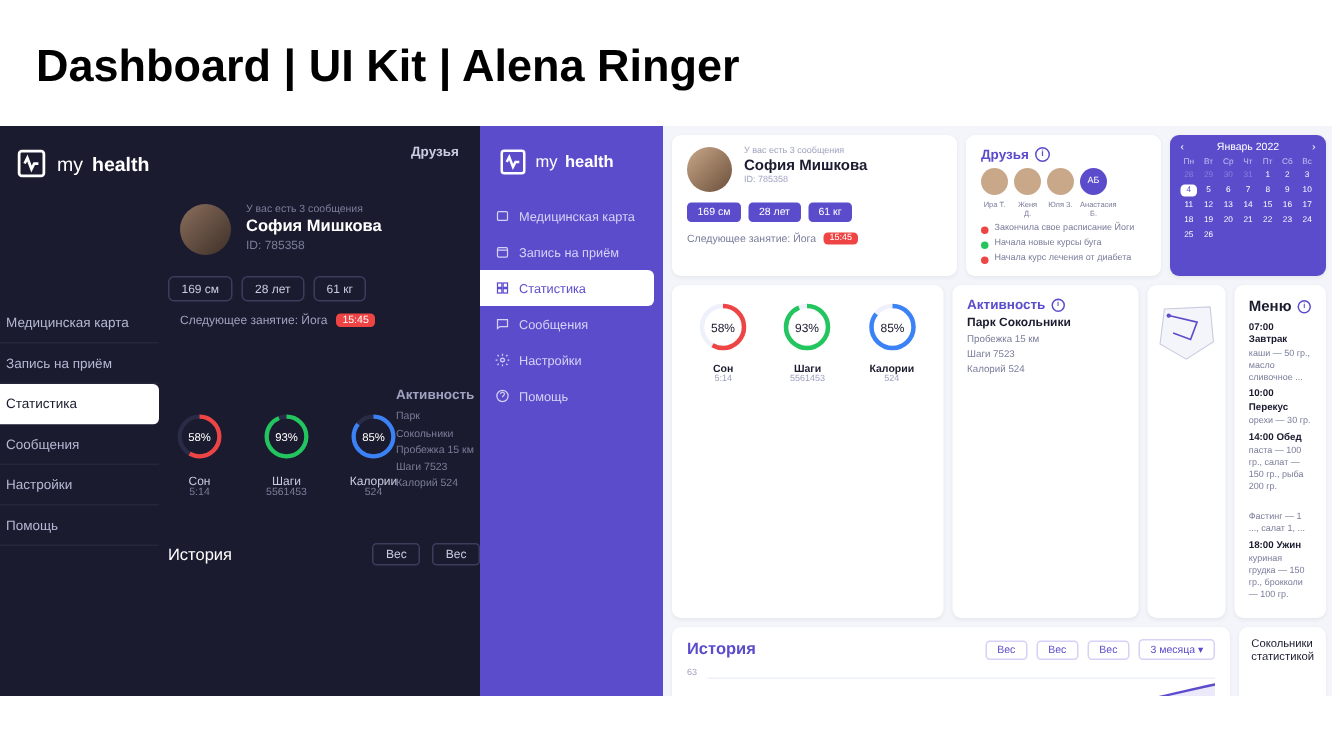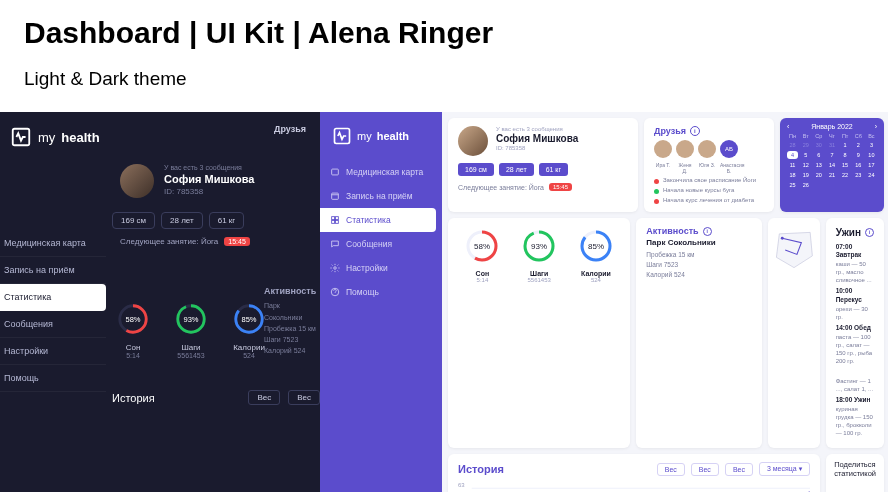--- a/index.html
+++ b/index.html
@@ -1,17 +1,17 @@
 <!DOCTYPE html>
 <html><head>
 <meta charset="utf-8">
 <style>
   *{margin:0;padding:0;box-sizing:border-box;}
   body{font-family:Arial,sans-serif;width:888px;height:500px;overflow:hidden;background:#fff;}
-  .header{padding:16px 24px 8px;}
+  .header{padding:28px 24px 8px;}
   .title{font-size:30px;font-weight:900;color:#000;}
   .subtitle{font-size:19px;font-weight:400;color:#000;margin-top:18px;}
   .canvas{position:relative;margin-top:14px;height:380px;}
   
   .dark{position:absolute;left:0;top:0;width:320px;height:380px;background:#1a1b2e;color:#c9cbe0;overflow:hidden;}
   .dark .logo{display:flex;align-items:center;gap:6px;padding:14px 0 12px 10px;}
   .dark .logo svg{width:22px;height:22px;}
   .dark .logo-t1{font-size:13px;color:#fff;}
   .dark .logo-t2{font-size:13px;font-weight:700;color:#fff;}
   .dark .profile{display:flex;gap:10px;padding:4px 0 8px 120px;}
@@ -107,21 +107,20 @@
   .hist-card .chart{position:relative;height:92px;}
   .hist-card .chart svg{width:100%;height:100%;}
   .hist-card .yl{position:absolute;left:0;font-size:6px;color:#9fa2c0;}
   .share-card{flex:1;padding:6px 8px;font-size:7.5px;color:#1a1b2e;}
 </style>
 </head>
 <body>
 
 <div class="header">
   <div class="title">Dashboard | UI Kit | Alena Ringer</div>
-  <div class="subtitle">Light &amp; Dark theme</div>
 </div>
 
 <div class="canvas">
 
   <div class="dark">
     <div class="logo">
       <svg viewBox="0 0 24 24" fill="none" stroke="#fff" stroke-width="2">
           <rect x="3" y="3" width="18" height="18" rx="2"></rect>
           <path d="M7 12l2-4 3 8 2-4h3"></path>
         </svg>
@@ -396,21 +395,21 @@
         </div>
         <div class="card map-card">
           <svg viewBox="0 0 60 60">
               <polygon points="10,8 52,6 55,38 30,54 6,40" fill="#f4f5fa" stroke="#c9cbe0"></polygon>
               <polyline points="14,14 40,20 34,36 18,30" fill="none" stroke="#5b4ccc" stroke-width="1.5"></polyline>
               <circle cx="14" cy="14" r="2" fill="#5b4ccc"></circle>
             </svg>
         </div>
         <div class="card menu-card">
           <h4>
-              <span>Ужин</span>
+              <span>Меню</span>
               <span class="info">i</span>
             </h4>
           <div id="meals">
               <div class="meal"><span class="t">07:00 Завтрак</span><br>каши — 50 гр., масло сливочное ...</div>
               <div class="meal"><span class="t">10:00 Перекус</span><br>орехи — 30 гр.</div>
               <div class="meal"><span class="t">14:00 Обед</span><br>паста — 100 гр., салат — 150 гр., рыба 200 гр.</div>
               <div class="meal"><span class="t"></span><br>Фастинг — 1 ..., салат 1, ...</div>
               <div class="meal"><span class="t">18:00 Ужин</span><br>куриная грудка — 150 гр., брокколи — 100 гр.</div>
             </div>
         </div>
@@ -432,18 +431,18 @@
               <line x1="14" y1="8" x2="360" y2="8" stroke="#eef0fb"></line>
               <line x1="14" y1="78" x2="360" y2="78" stroke="#eef0fb"></line>
               <path d="M14,70 C80,68 140,56 190,48 C250,38 310,22 360,12 L360,78 L14,78 Z" fill="#ece9fa"></path>
               <path d="M14,70 C80,68 140,56 190,48 C250,38 310,22 360,12" fill="none" stroke="#5b4ccc" stroke-width="1.5"></path>
               <circle cx="190" cy="48" r="3" fill="#5b4ccc"></circle>
             </svg>
             
           </div>
         </div>
         <div class="card share-card">
-          <span>Поделиться статистикой</span>
+          <span>Сокольники статистикой</span>
         </div>
       </div>
     </div>
   </div>
 </div>
 
 </body></html>

